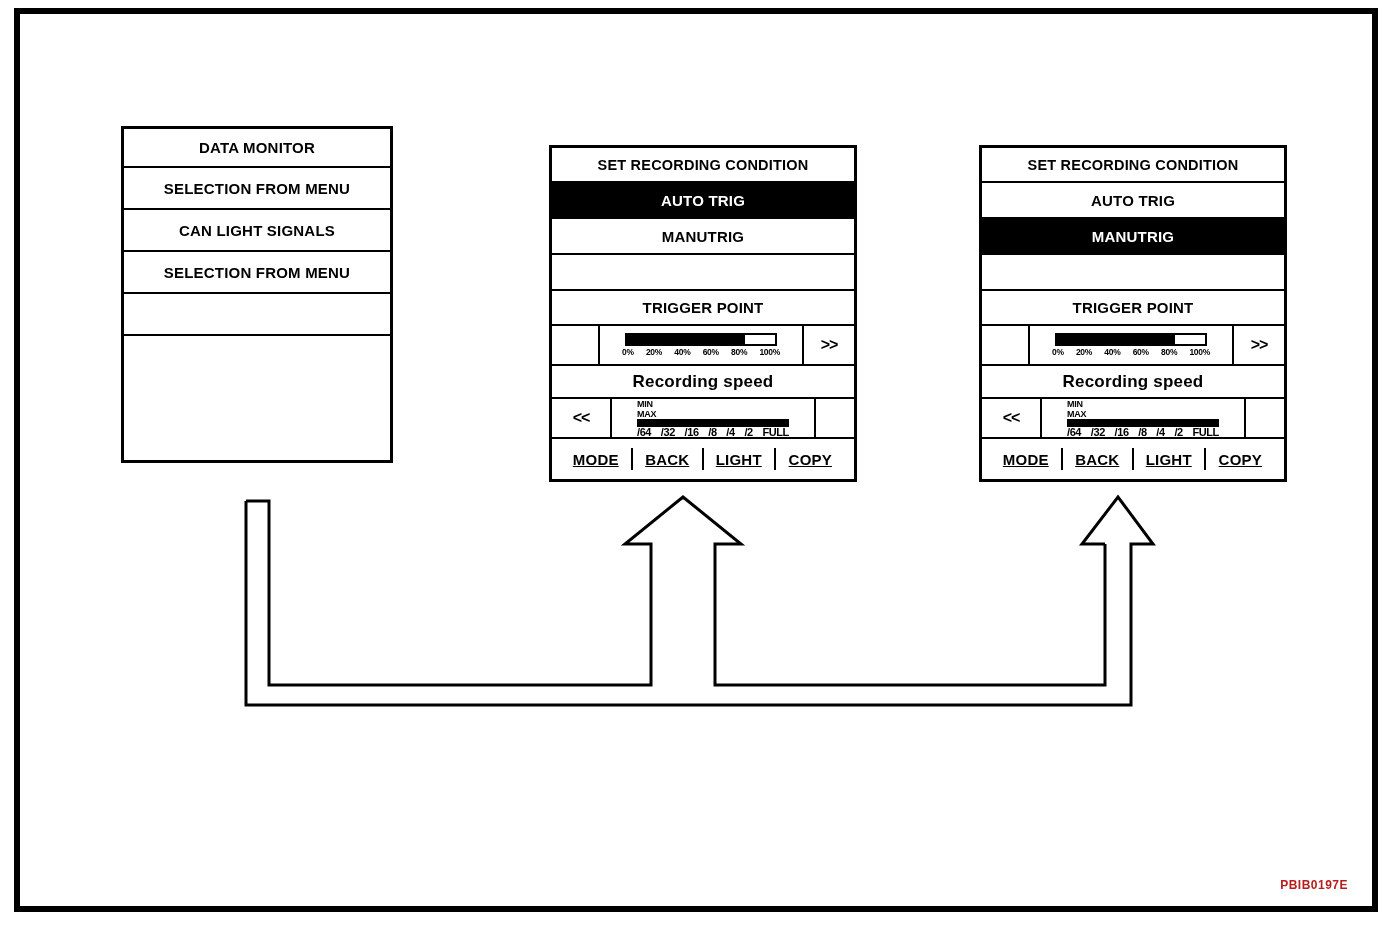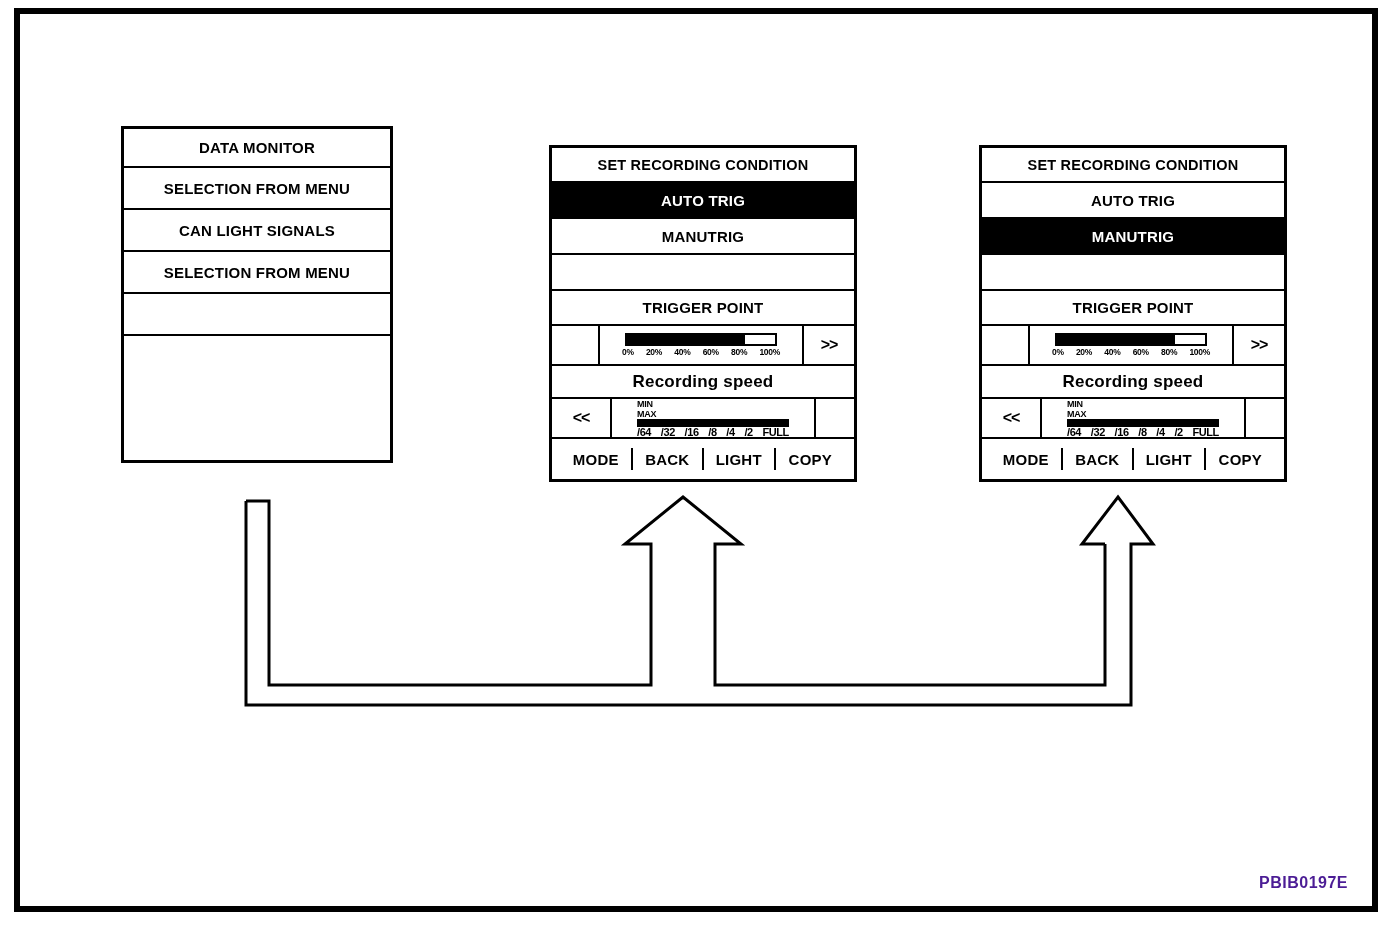--- a/index.html
+++ b/index.html
@@ -34,21 +34,21 @@
   .panel-rec{width:308px;height:337px;top:104px;margin-top:27px;}
   #panel-auto-trig{left:529px;}
   #panel-manu-trig{left:959px;}
   .panel-rec .r-title{height:35px;font-size:14.5px;}
   .panel-rec .r-opt{height:36px;}
   .panel-rec .r-gap{height:36px;}
   .panel-rec .r-sub{height:35px;text-align:right;}
   .panel-rec .r-bar{height:40px;padding:0;}
   .panel-rec .r-speedlabel{height:33px;font-weight:bold;font-size:17px;}
   .panel-rec .r-speed{height:40px;padding:0;}
-  .panel-rec .r-buttons{height:40px;padding:9px;border-bottom:none;}
+  .panel-rec .r-buttons{height:40px;padding:9px;border-bottom:none;text-decoration:underline;}
   
   .barrow{display:flex;width:100%;height:100%;}
   .cell-l{width:48px;border-right:2px solid #000;box-sizing:border-box;}
   .cell-r{width:52px;border-left:2px solid #000;box-sizing:border-box;
           display:flex;align-items:center;justify-content:center;
           font-size:16px;font-weight:bold;letter-spacing:-1px;}
   .cell-mid{flex:1;display:flex;flex-direction:column;justify-content:center;
             align-items:center;padding:0 4px;box-sizing:border-box;}
   .gauge{
     width:152px;height:13px;border:2px solid #000;box-sizing:border-box;
@@ -82,21 +82,21 @@
     display:flex;align-items:center;justify-content:center;
     font-size:15px;font-weight:bold;letter-spacing:.2px;
   }
   .btn:last-child{border-right:none;}
   
   #connectors{position:absolute;left:0;top:0;width:1392px;height:926px;
               pointer-events:none;}
   
   #figure-id{
     position:absolute;right:24px;bottom:14px;
-    font-size:16px;font-weight:bold;letter-spacing:.5px;color:#4c1d95;
+    font-size:12px;font-weight:bold;letter-spacing:.5px;color:#b91c1c;
   }
 </style>
 </head>
 <body>
 
 <div id="figure-frame">
 
   <div class="panel" id="panel-data-monitor">
     <div class="row">DATA MONITOR</div>
     <div class="row">SELECTION FROM MENU</div>

